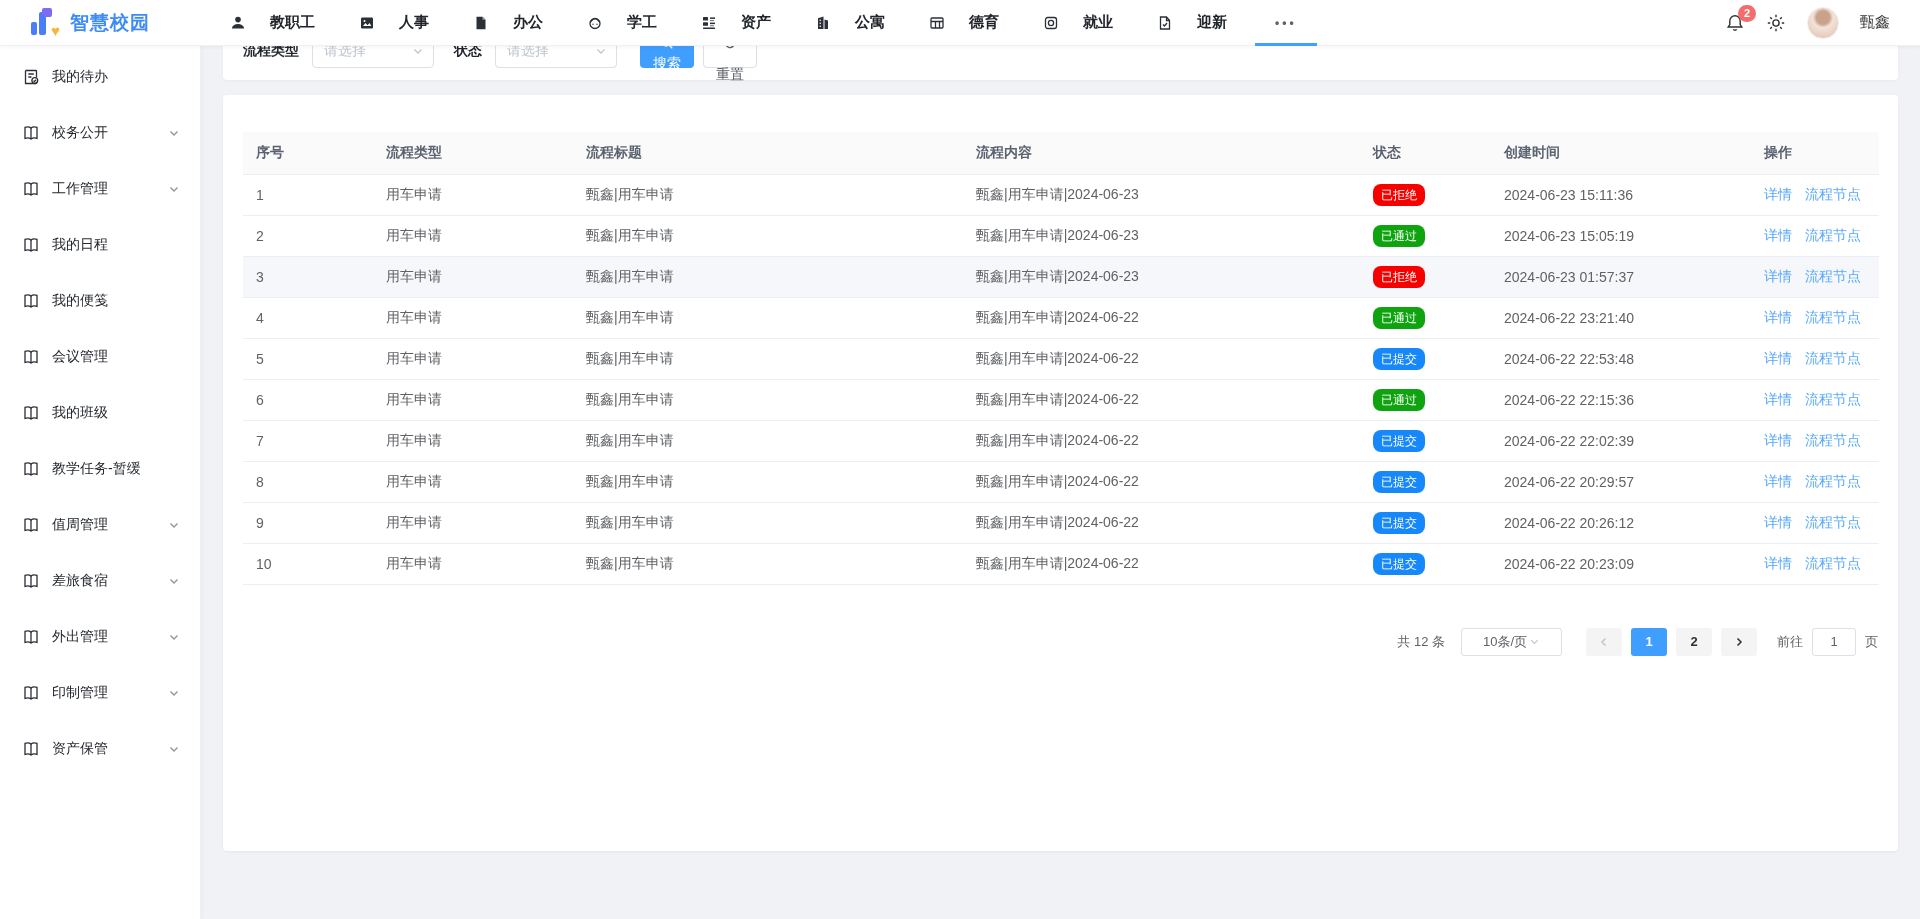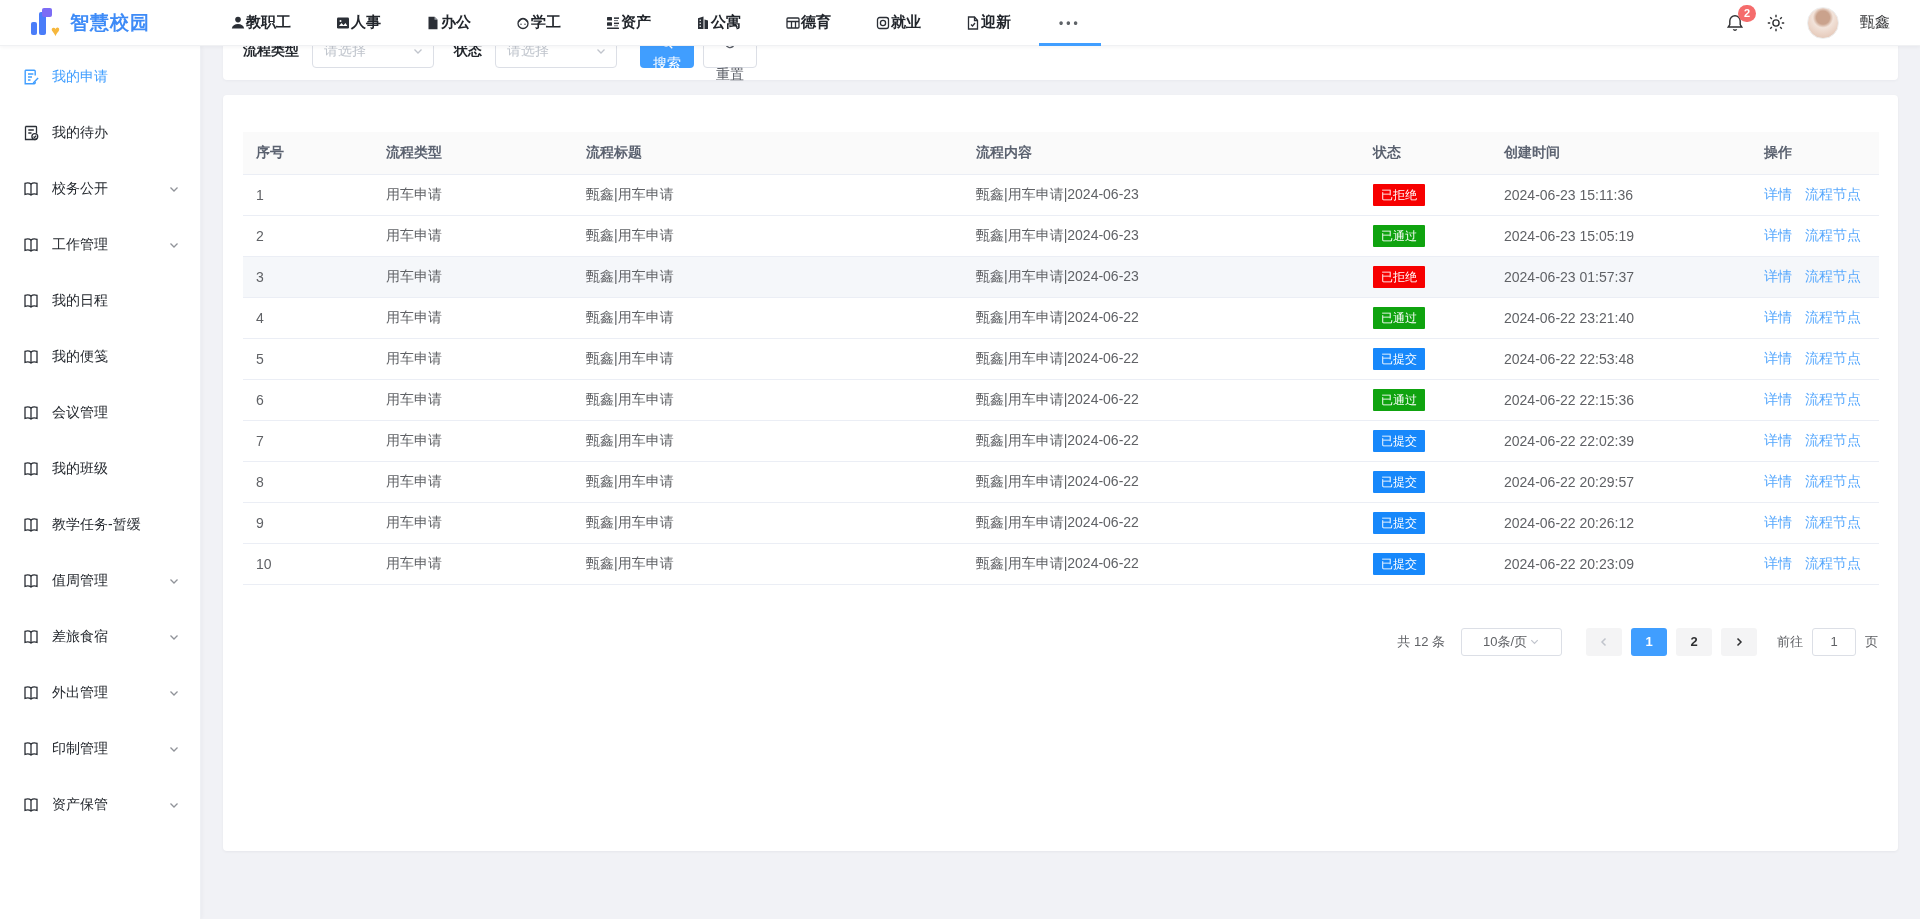--- a/index.html
+++ b/index.html
@@ -22,21 +22,21 @@
   .logo { display: flex; align-items: center; gap: 10px; margin-left: 30px; width: 160px; flex: none; }
   .logo-icon { width: 30px; height: 30px; position: relative; flex: none; }
   .logo-icon .b1 { position: absolute; left: 1px; bottom: 3px; width: 6px; height: 13px; background: #4a7df9; border-radius: 2px; }
   .logo-icon .b2 { position: absolute; left: 9px; bottom: 3px; width: 7px; height: 23px; background: #4a7df9; border-radius: 2px; }
   .logo-icon .b3 { position: absolute; left: 12px; top: 0; width: 10px; height: 9px; background: #7c6cf5; border-radius: 2px; }
   .logo-icon .heart { position: absolute; right: 0; bottom: 0; color: #f6b73c; font-size: 15px; line-height: 1; }
   .logo-title { font-size: 19px; font-weight: bold; color: #3e8bf7; letter-spacing: 1px; white-space: nowrap; }
 
   .nav { display: flex; align-items: stretch; height: 100%; margin-left: 18px; }
   .nav-item {
-    display: flex; align-items: center; gap: 0; padding: 0 22px;
+    display: flex; align-items: center; gap: 24px; padding: 0 22px;
     font-size: 15px; font-weight: 600; color: #22262c; cursor: pointer;
     position: relative; white-space: nowrap;
   }
   .nav-item .nav-ic { width: 16px; height: 16px; display: flex; }
   .nav-item.more { font-size: 12px; letter-spacing: 3px; color: #5f6368; padding: 0 26px; font-weight: bold; }
   .nav-item.active::after {
     content: ""; position: absolute; left: 6px; right: 6px; bottom: -1px;
     height: 3px; background: #409eff;
   }
 
@@ -98,21 +98,21 @@
   thead th {
     background: #fafafa; height: 42px; text-align: left; padding-left: 13px;
     font-size: 14px; color: #5b6270; font-weight: bold; border-bottom: 1px solid #ebeef5; white-space: nowrap;
   }
   tbody td {
     height: 41px; padding-left: 13px; font-size: 14px; color: #606266;
     border-bottom: 1px solid #ebeef5; white-space: nowrap; overflow: hidden;
   }
   tr.hover-row td { background: #f5f7fa; }
   .badge {
-    display: inline-block; padding: 5px 8px; border-radius: 1px;
+    display: inline-block; padding: 5px 8px; border-radius: 8px;
     color: #fff; font-size: 12px; line-height: 1;
   }
   .link { color: #57a8fd; cursor: pointer; }
   .link + .link { margin-left: 9px; }
 
   
   .pager {
     display: flex; align-items: center; justify-content: flex-end;
     margin-top: 43px; font-size: 13px; color: #606266;
   }
@@ -277,35 +277,20 @@
           </svg>
       </span>
     </div>
     <div class="avatar"></div>
     <span class="username">甄鑫</span>
   </div>
 </header>
 
 <aside class="sidebar">
 
-    <div class="side-item active">
-      <span class="icon">
-  <svg width="18" height="18" viewBox="0 0 18 18" fill="none" stroke="#409eff" stroke-width="1.4">
-          <path d="M3.2 2.2h9a1 1 0 011 1v4.3M13.2 13.8v1a1 1 0 01-1 1h-9V2.2"></path>
-          <path d="M6 6h5.4M6 9h4M6 12h2.5"></path>
-          <path d="M11 14.2l4.6-4.6 1 1-4.6 4.6-1.4.4z" fill="#409eff" stroke="none"></path>
-        </svg>
-</span>
-      <span>我的申请</span>
-      <span class="chev" style="visibility: hidden;">
-        <svg width="12" height="12" viewBox="0 0 12 12" fill="none" stroke="#909399" stroke-width="1.3">
-          <path d="M2.5 4.5L6 8l3.5-3.5"></path>
-        </svg>
-      </span>
-    </div>
 
     <div class="side-item">
       <span class="icon">
   <svg width="18" height="18" viewBox="0 0 18 18" fill="none" stroke="#2b2f36" stroke-width="1.3">
           <path d="M3.5 2.5h10.2a.8.8 0 01.8.8v6.2M14.5 14v.7a.8.8 0 01-.8.8H3.5V2.5"></path>
           <path d="M6.3 6h5.5M6.3 9h3.2"></path>
           <circle cx="12.8" cy="12.6" r="2.9"></circle>
           <path d="M11.5 12.6l1 1 1.6-1.8"></path>
         </svg>
 </span>

